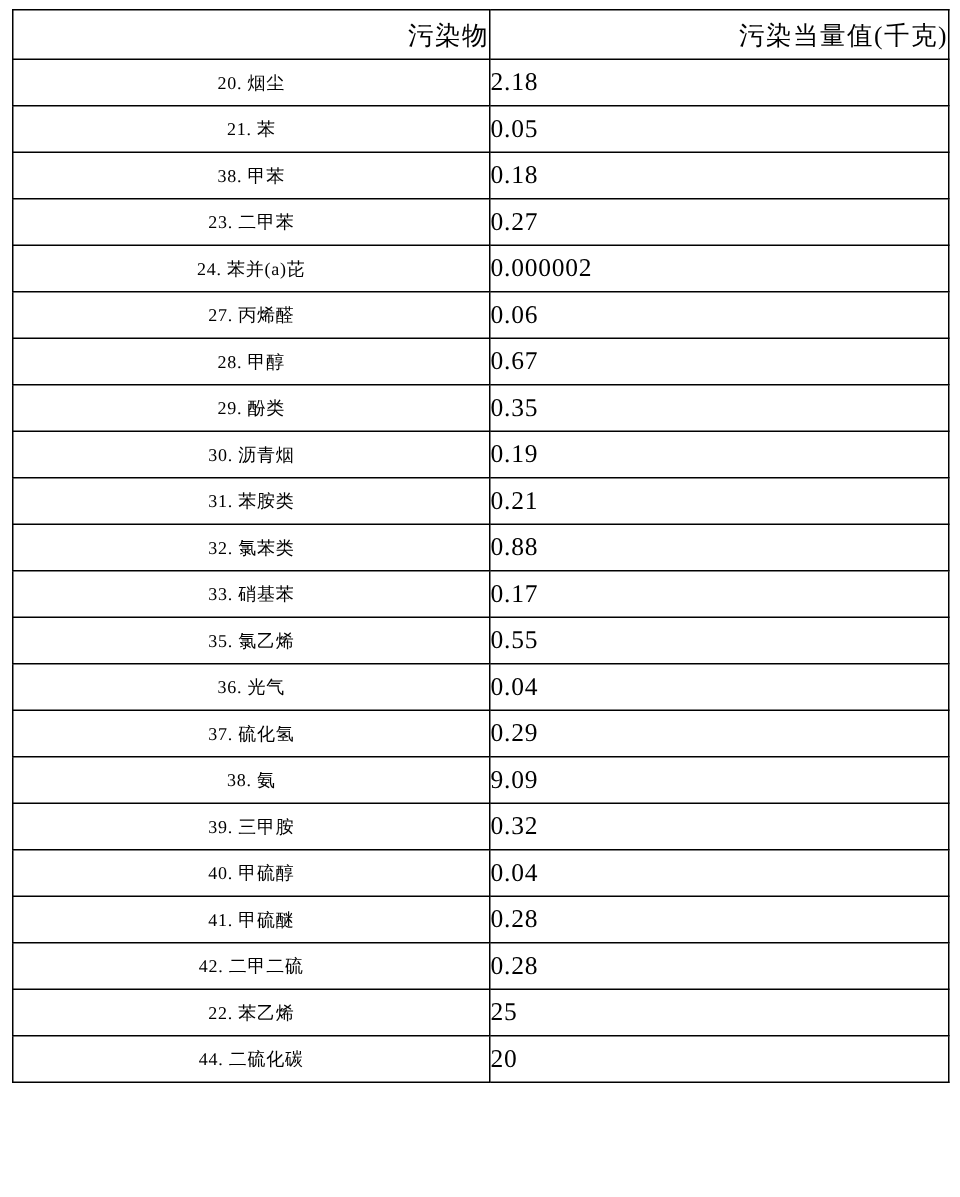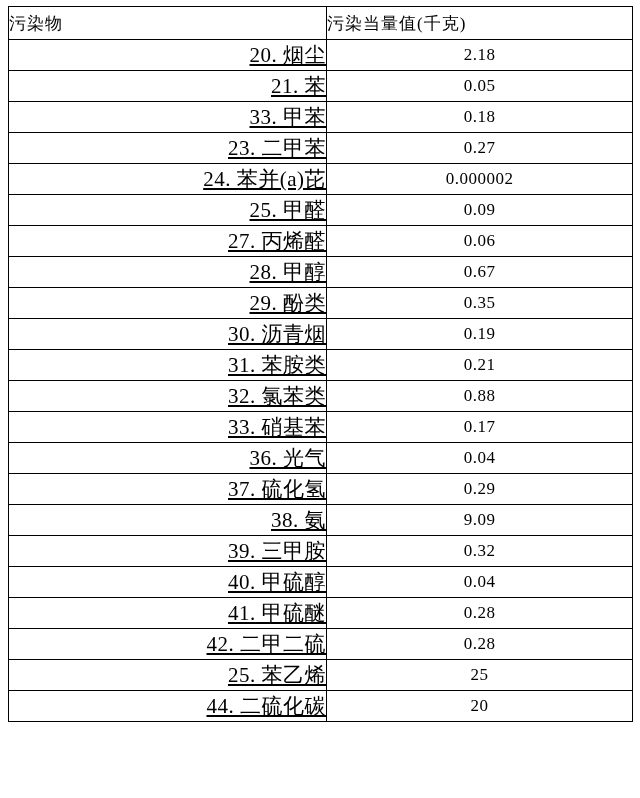--- a/index.html
+++ b/index.html
@@ -26,39 +26,38 @@
     table-layout: fixed;
   }
   table.pollutant-table th,
   table.pollutant-table td {
     border: 1px solid #000000;
     padding: 0;
     vertical-align: middle;
   }
   th.col-head {
     height: 32px;
-    text-align: left;
+    text-align: right;
     font-weight: normal;
     font-size: 17px;
     letter-spacing: 1px;
   }
   td.name-cell {
     height: 30px;
-    font-size: 21px;
+    font-size: 12px;
     padding-left: 10px;
-    text-align: right;
+    text-align: center;
     white-space: nowrap;
     letter-spacing: 0.5px;
-    text-decoration: underline;
   }
   td.value-cell {
     height: 30px;
     font-size: 17px;
     padding-left: 10px;
-    text-align: center;
+    text-align: left;
     white-space: nowrap;
     font-family: "Liberation Serif", "DejaVu Serif", serif;
     letter-spacing: 0.5px;
   }
   col.c1 { width: 318px; }
   col.c2 { width: 306px; }
 </style>
 </head>
 <body>
 
@@ -77,34 +76,30 @@
     <tbody>
       <tr>
         <td class="name-cell">20. 烟尘</td>
         <td class="value-cell">2.18</td>
       </tr>
       <tr>
         <td class="name-cell">21. 苯</td>
         <td class="value-cell">0.05</td>
       </tr>
       <tr>
-        <td class="name-cell">33. 甲苯</td>
+        <td class="name-cell">38. 甲苯</td>
         <td class="value-cell">0.18</td>
       </tr>
       <tr>
         <td class="name-cell">23. 二甲苯</td>
         <td class="value-cell">0.27</td>
       </tr>
       <tr>
         <td class="name-cell">24. 苯并(a)芘</td>
         <td class="value-cell">0.000002</td>
-      </tr>
-      <tr>
-        <td class="name-cell">25. 甲醛</td>
-        <td class="value-cell">0.09</td>
       </tr>
       <tr>
         <td class="name-cell">27. 丙烯醛</td>
         <td class="value-cell">0.06</td>
       </tr>
       <tr>
         <td class="name-cell">28. 甲醇</td>
         <td class="value-cell">0.67</td>
       </tr>
       <tr>
@@ -121,20 +116,24 @@
       </tr>
       <tr>
         <td class="name-cell">32. 氯苯类</td>
         <td class="value-cell">0.88</td>
       </tr>
       <tr>
         <td class="name-cell">33. 硝基苯</td>
         <td class="value-cell">0.17</td>
       </tr>
       <tr>
+        <td class="name-cell">35. 氯乙烯</td>
+        <td class="value-cell">0.55</td>
+      </tr>
+      <tr>
         <td class="name-cell">36. 光气</td>
         <td class="value-cell">0.04</td>
       </tr>
       <tr>
         <td class="name-cell">37. 硫化氢</td>
         <td class="value-cell">0.29</td>
       </tr>
       <tr>
         <td class="name-cell">38. 氨</td>
         <td class="value-cell">9.09</td>
@@ -149,21 +148,21 @@
       </tr>
       <tr>
         <td class="name-cell">41. 甲硫醚</td>
         <td class="value-cell">0.28</td>
       </tr>
       <tr>
         <td class="name-cell">42. 二甲二硫</td>
         <td class="value-cell">0.28</td>
       </tr>
       <tr>
-        <td class="name-cell">25. 苯乙烯</td>
+        <td class="name-cell">22. 苯乙烯</td>
         <td class="value-cell">25</td>
       </tr>
       <tr>
         <td class="name-cell">44. 二硫化碳</td>
         <td class="value-cell">20</td>
       </tr>
     </tbody>
   </table>
 </div>
 

